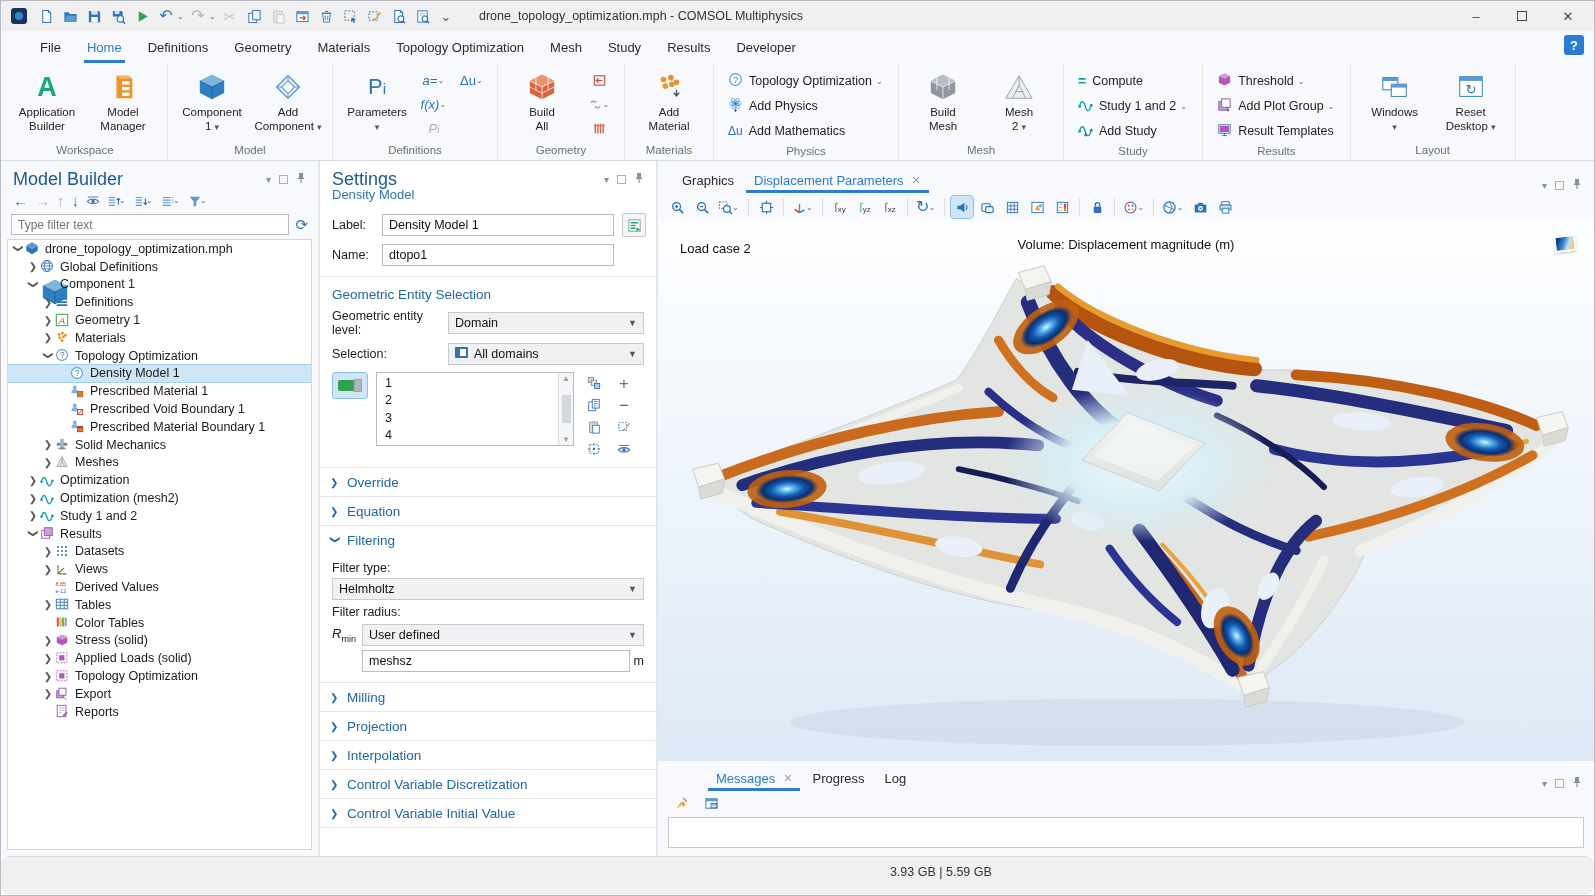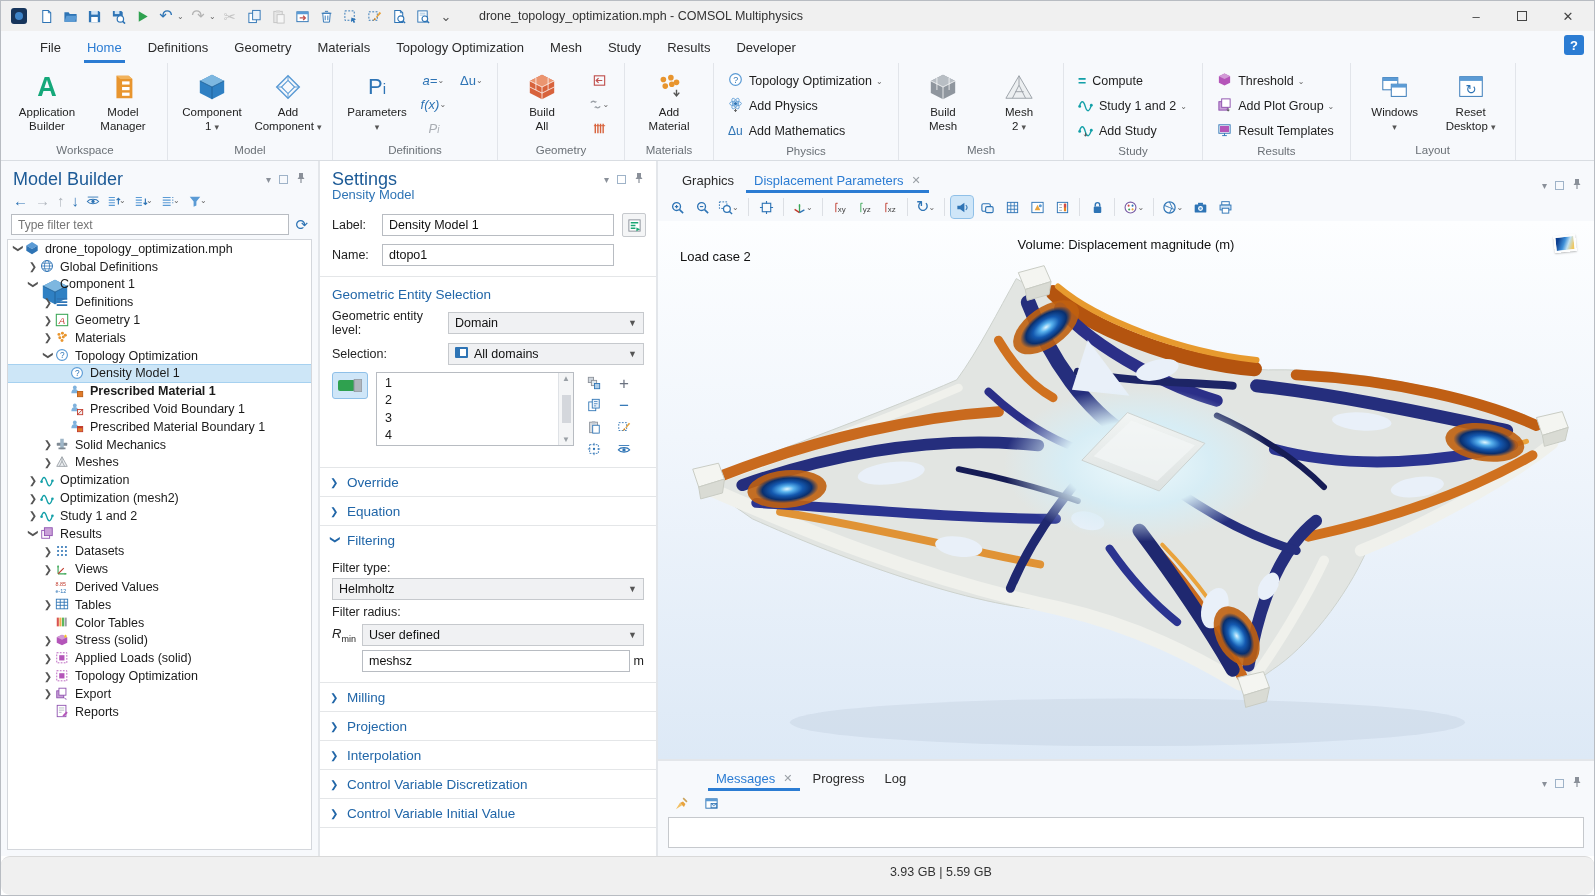--- a/index.html
+++ b/index.html
@@ -120,21 +120,21 @@
   .gtab{display:flex;align-items:center;gap:8px;padding:0 10px;height:26px;font-size:13px;color:#2b2b2b;position:relative;}
   .gtab.active{color:#2b7cd3;}
   .gtab.active::after{content:"";position:absolute;left:2px;right:2px;bottom:0;height:3px;background:#2b7cd3;}
   .gtab .x{color:#9aa0a6;font-size:11px;}
   .gtoolbar{display:flex;align-items:center;gap:3px;padding:3px 8px;height:28px;}
   .gicon{height:22px;min-width:22px;display:flex;align-items:center;justify-content:center;gap:1px;border-radius:3px;padding:0 2px;}
   .gicon.active{background:#cfe6f8;outline:1px solid #8fc0e8;}
   .gicon .gly{font-size:15px;color:#2e74b5;line-height:1;}
   .gsep{width:1px;height:18px;background:#dcdfe4;margin:0 3px;}
   .canvas{flex:1;position:relative;background:linear-gradient(180deg,#fdfeff 0%,#f1f6fc 40%,#dde9f6 100%);overflow:hidden;}
-  .anno-left{position:absolute;left:22px;top:28px;font-size:13px;color:#111;}
+  .anno-left{position:absolute;left:22px;top:20px;font-size:13px;color:#111;}
   .anno-center{position:absolute;left:50%;transform:translateX(-50%);top:16px;font-size:13px;color:#111;}
   .legend-btn{position:absolute;right:18px;top:14px;width:22px;height:17px;background:linear-gradient(115deg,#0d3f8f 15%,#3e8fd8 45%,#bfe0f2 65%,#f0c85f 90%);border:2px solid #fdfdfd;box-shadow:0 1px 2px rgba(0,0,0,.25);transform:rotate(-6deg);}
   .drone-svg{position:absolute;left:0;top:0;width:100%;height:100%;}
 
   
   .messages{flex:1;display:flex;flex-direction:column;background:#f7f9fc;min-height:0;}
   .m-toolbar{display:flex;align-items:center;gap:8px;padding:2px 12px;height:24px;}
   .m-box{margin:2px 10px 8px 10px;height:32px;background:#fff;border:1px solid #c6c9cd;}
 
   
@@ -705,21 +705,21 @@
           <div class="tree-row selected" style="padding-left: 49px;">
             <span class="tr-arrow"></span>
             <span class="tr-icon">
               <svg width="14" height="14" viewBox="0 0 16 16">
                 <circle cx="8" cy="8" r="6.2" fill="#fff" stroke="#5b9bd5" stroke-width="1.3"></circle>
                 <text x="5.6" y="11.4" font-size="9.5" fill="#2e74b5">?</text>
               </svg>
             </span>
             <span>Density Model 1</span>
           </div>
-          <div class="tree-row" style="padding-left: 49px; font-weight: bold;">
+          <div class="tree-row" style="padding-left: 49px;">
             <span class="tr-arrow"></span>
             <span class="tr-icon">
               <svg width="14" height="14" viewBox="0 0 16 16">
                 <circle cx="5.5" cy="4" r="2.2" fill="#7fb2dd"></circle>
                 <path d="M1.5 10.5c0-3 1.8-4.8 4-4.8s4 1.8 4 4.8z" fill="#7fb2dd"></path>
                 <rect x="8.5" y="8.5" width="6" height="6" fill="#e07b2a" stroke="#b85c14"></rect>
               </svg>
             </span>
             <span>Prescribed Material 1</span>
           </div>

